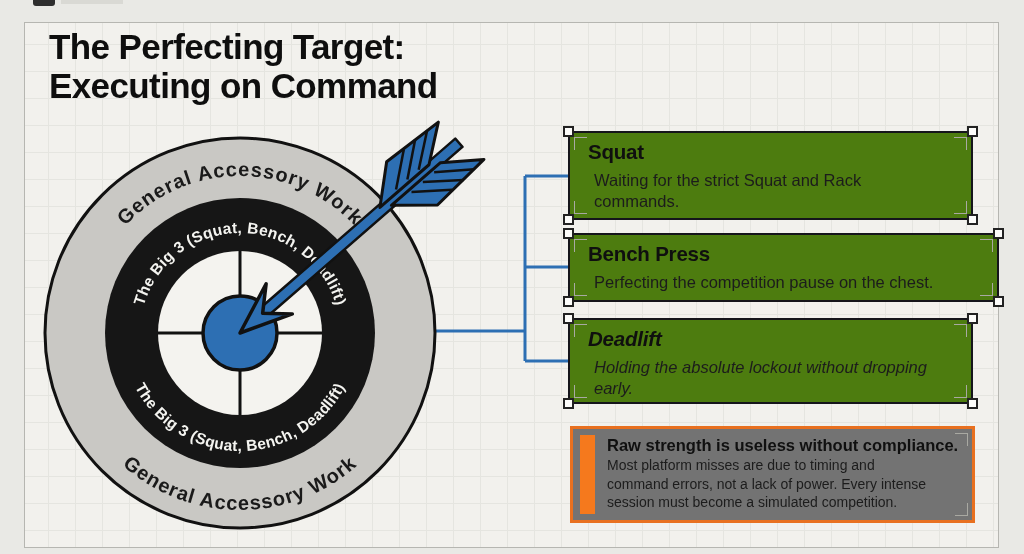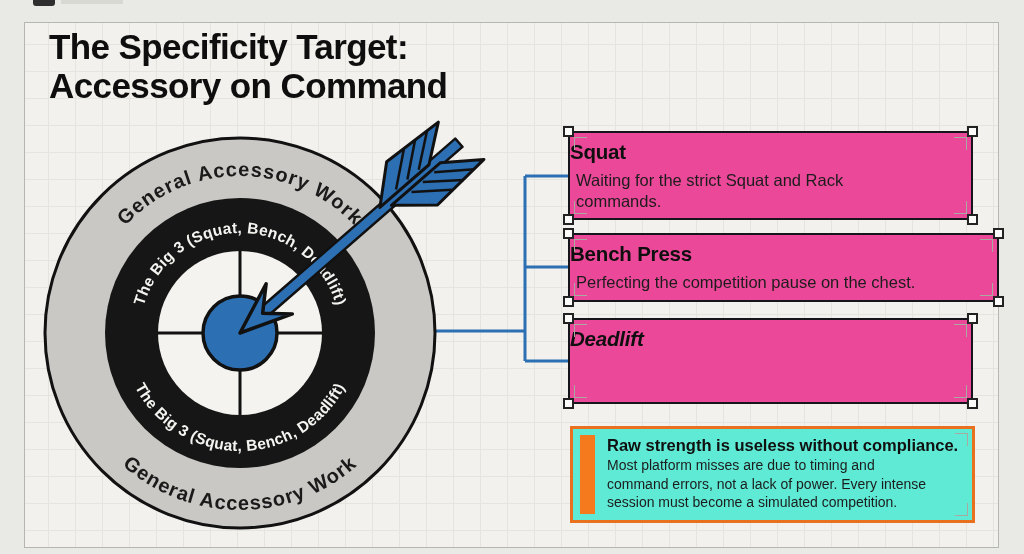--- a/index.html
+++ b/index.html
@@ -24,55 +24,55 @@
   .top-mark2{position:absolute;left:61px;top:0;width:62px;height:4px;background:#d9d9d4;}
   .title{
     position:absolute;left:49px;top:27px;margin:0;z-index:3;
     font-size:35px;font-weight:700;line-height:1.12;color:#0e0e0e;letter-spacing:-0.6px;
   }
   .scene{position:absolute;left:0;top:0;z-index:2;}
 
   
   .card{
     position:absolute;z-index:4;box-sizing:border-box;
-    background:#ec4899;border:2.5px solid #15151b;
-    padding:7px 16px 6px 0;
+    background:#4d7c0f;border:2.5px solid #15151b;
+    padding:7px 16px 6px 18px;
   }
   .card h2{margin:0 0 2px 0;font-size:20.5px;font-weight:700;color:#0f0f0f;letter-spacing:-0.2px;}
   .card p{margin:6px;font-size:16.5px;line-height:1.28;color:#1c1c1c;white-space:pre-line;}
   .handle{position:absolute;width:11px;height:11px;background:#fcfcfa;border:2px solid #222;box-sizing:border-box;z-index:5;}
   .h-tl{left:-7px;top:-7px}.h-tr{right:-7px;top:-7px}.h-bl{left:-7px;bottom:-7px}.h-br{right:-7px;bottom:-7px}
   .mark{position:absolute;width:12px;height:12px;z-index:4;}
   .m-tl{left:4px;top:4px;border-left:1.5px solid #a9a9a2;border-top:1.5px solid #a9a9a2;}
   .m-tr{right:4px;top:4px;border-right:1.5px solid #a9a9a2;border-top:1.5px solid #a9a9a2;}
   .m-bl{left:4px;bottom:4px;border-left:1.5px solid #a9a9a2;border-bottom:1.5px solid #a9a9a2;}
   .m-br{right:4px;bottom:4px;border-right:1.5px solid #a9a9a2;border-bottom:1.5px solid #a9a9a2;}
 
   #card-squat{left:568px;top:131px;width:405px;height:89px;}
   #card-bench{left:568px;top:233px;width:431px;height:69px;}
   #card-deadlift{left:568px;top:318px;width:405px;height:86px;font-style:italic;}
 
   .callout{
     position:absolute;left:570px;top:426px;width:405px;height:97px;z-index:4;box-sizing:border-box;
-    background:#5eead4;border:3px solid #e8701f;display:flex;
+    background:#737373;border:3px solid #e8701f;display:flex;
   }
   .callout .bar{width:15px;margin:6px 12px 6px 7px;background:#f5791d;}
   .callout .txt{padding-top:6px;padding-right:6px;}
   .callout .lead{font-size:16.5px;font-weight:700;color:#101010;line-height:1.3;}
   .callout .body{font-size:14px;color:#1c1c1c;line-height:1.3;white-space:pre-line;}
 </style>
 </head>
 <body>
 
 <div class="canvas"></div>
 <div class="top-mark"></div>
 <div class="top-mark2"></div>
 
-<h1 class="title"><span>The Specificity Target:</span><br>
-<span>Accessory on Command</span></h1>
+<h1 class="title"><span>The Perfecting Target:</span><br>
+<span>Executing on Command</span></h1>
 
 <svg class="scene" width="1024" height="554" viewBox="0 0 1024 554">
   <defs>
     <path id="arcTopOuter" d="M 83 333 A 157 157 0 0 1 397 333" fill="none"></path>
     <path id="arcBotOuter" d="M 63 333 A 177 177 0 0 0 417 333" fill="none"></path>
     <path id="arcTopInner" d="M 140 333 A 100 100 0 0 1 340 333" fill="none"></path>
     <path id="arcBotInner" d="M 122 333 A 118 118 0 0 0 358 333" fill="none"></path>
   </defs>
 
   <g stroke="#2d6fb3" stroke-width="3" fill="none">
@@ -152,20 +152,22 @@
 <div class="card" id="card-deadlift">
   <span class="handle h-tl"></span>
   <span class="handle h-tr"></span>
   <span class="handle h-bl"></span>
   <span class="handle h-br"></span>
   <span class="mark m-tl"></span>
   <span class="mark m-tr"></span>
   <span class="mark m-bl"></span>
   <span class="mark m-br"></span>
   <h2>Deadlift</h2>
+  <p>Holding the absolute lockout without dropping
+early.</p>
 </div>
 
 <div class="callout">
   <div class="bar"></div>
   <div class="txt">
     <div class="lead">Raw strength is useless without compliance.</div>
     <div class="body">Most platform misses are due to timing and
 command errors, not a lack of power. Every intense
 session must become a simulated competition.</div>
   </div>

